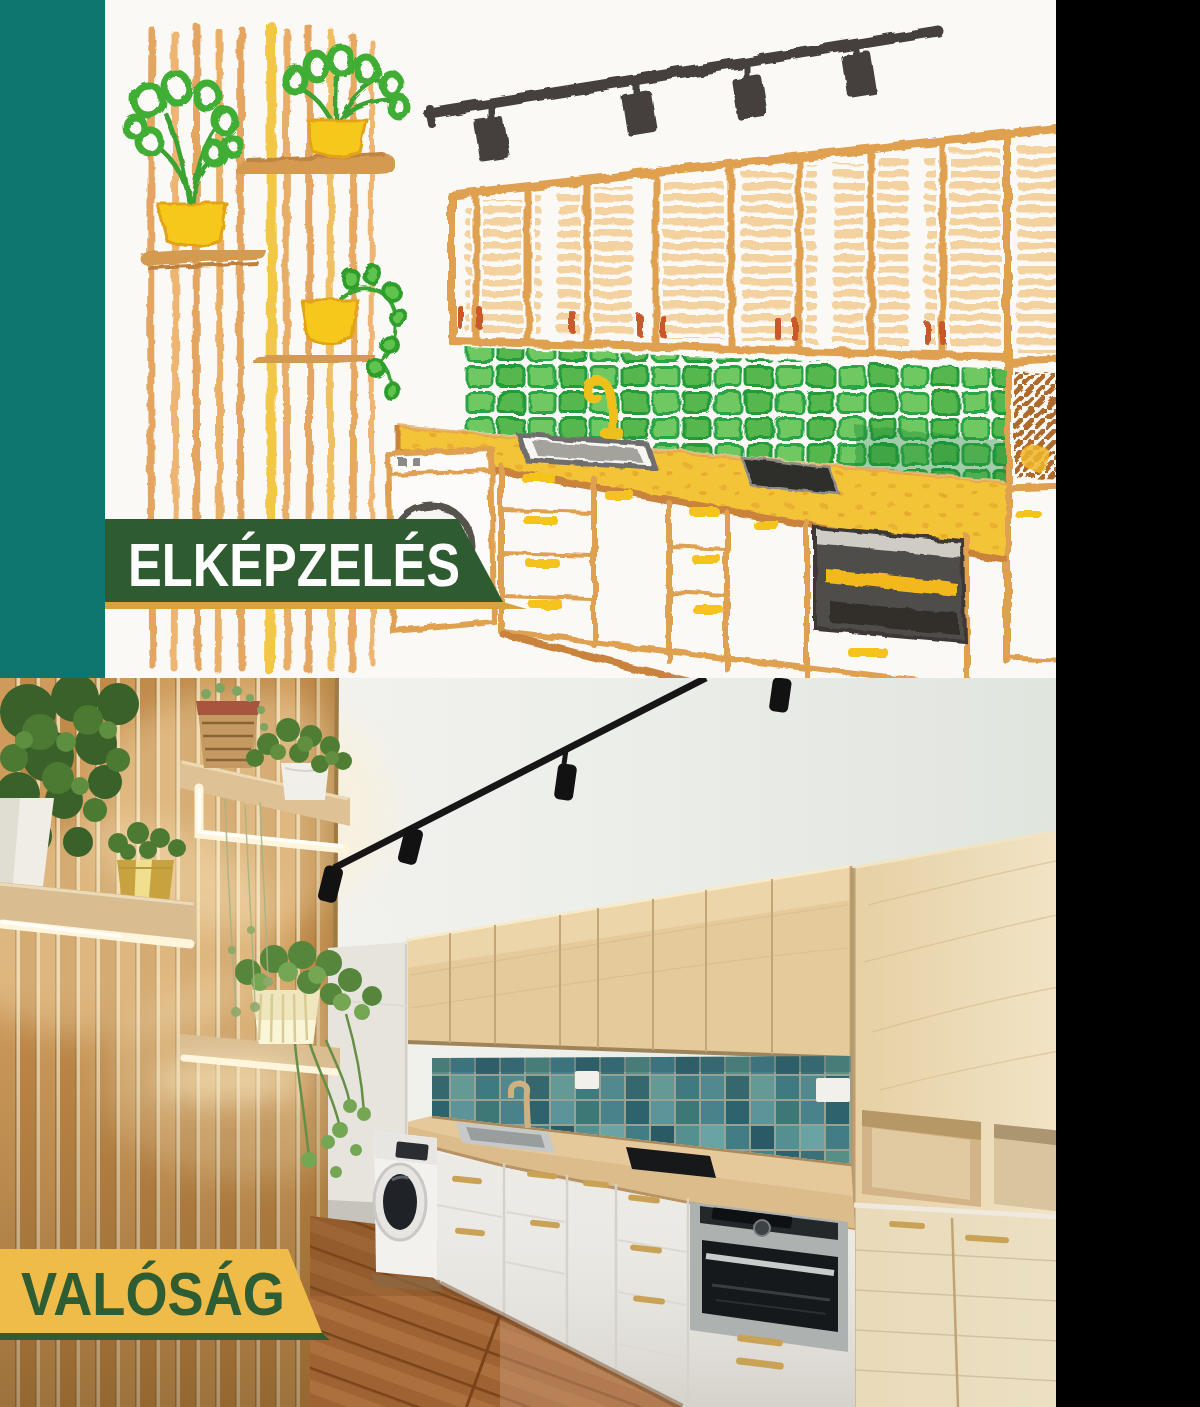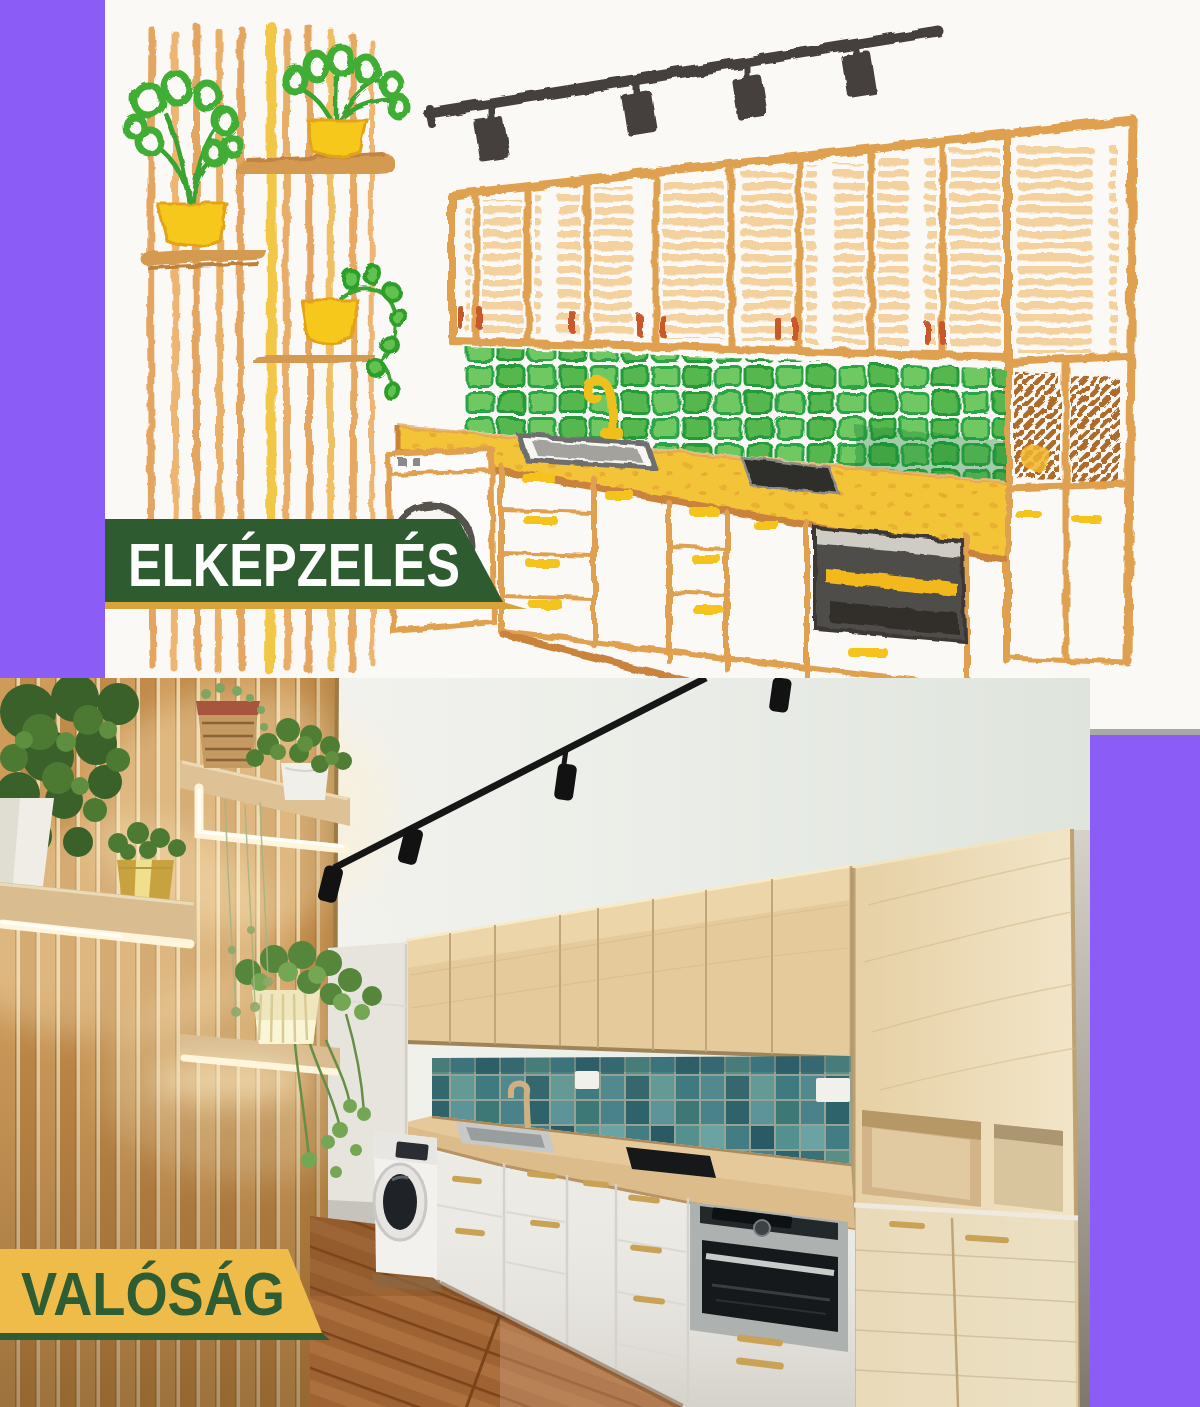--- a/index.html
+++ b/index.html
@@ -1,15 +1,15 @@
 <!DOCTYPE html>
 <html><head><meta charset="utf-8">
 <style>
 html,body{margin:0;padding:0;background:#000;}
-#c{position:relative;width:1200px;height:1407px;background:#8b5cf6;overflow:hidden;font-family:"Liberation Sans",sans-serif;}
+#c{position:relative;width:1056px;height:1407px;background:#0f766e;overflow:hidden;font-family:"Liberation Sans",sans-serif;}
 .abs{position:absolute;}
 </style></head>
 <body>
 <div id="c">
 
 <svg class="abs" style="left:105px;top:0" width="1095" height="735" viewBox="105 0 1095 735">
 <defs>
 <filter id="rg" x="-8%" y="-8%" width="116%" height="116%">
           <feTurbulence type="fractalNoise" baseFrequency="0.045" numOctaves="3" seed="7" result="n"></feTurbulence>
           <feDisplacementMap in="SourceGraphic" in2="n" scale="7"></feDisplacementMap>

